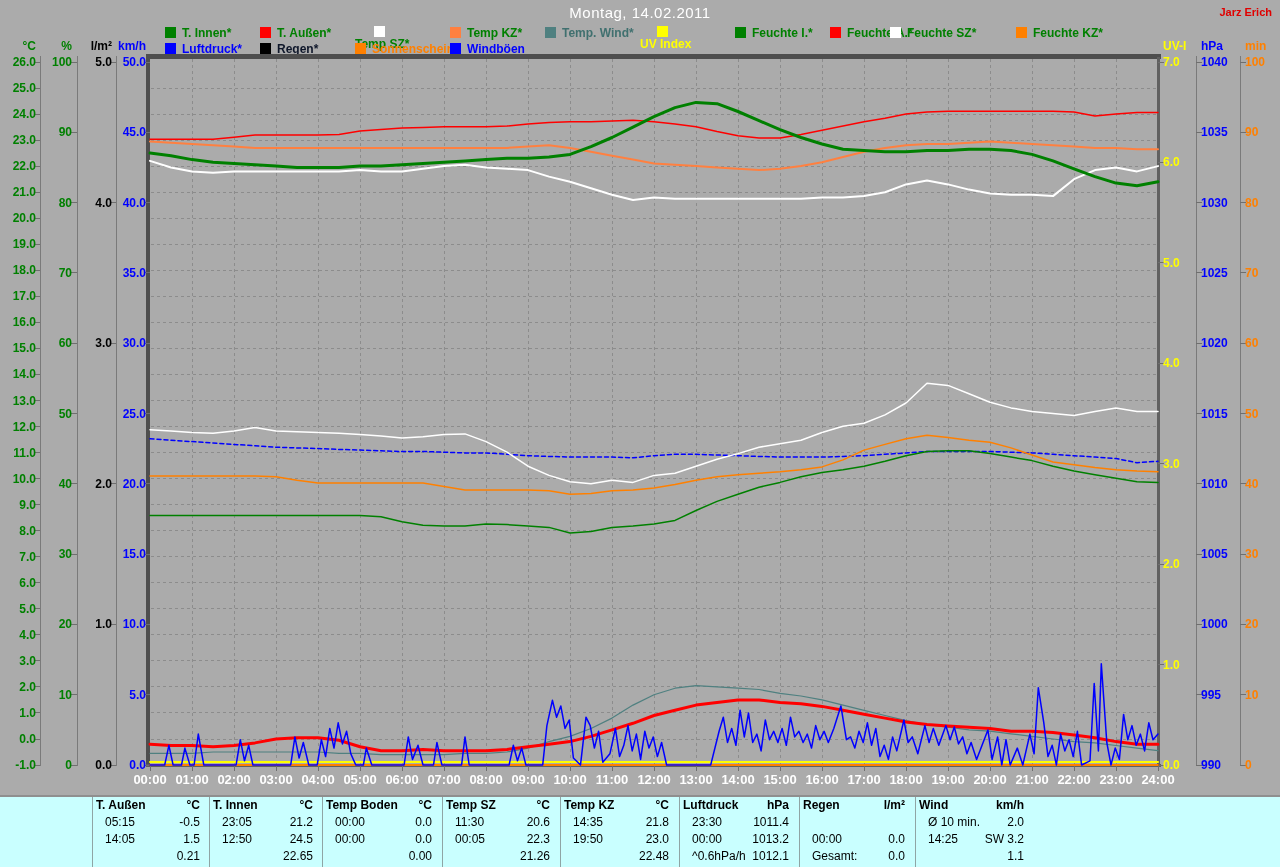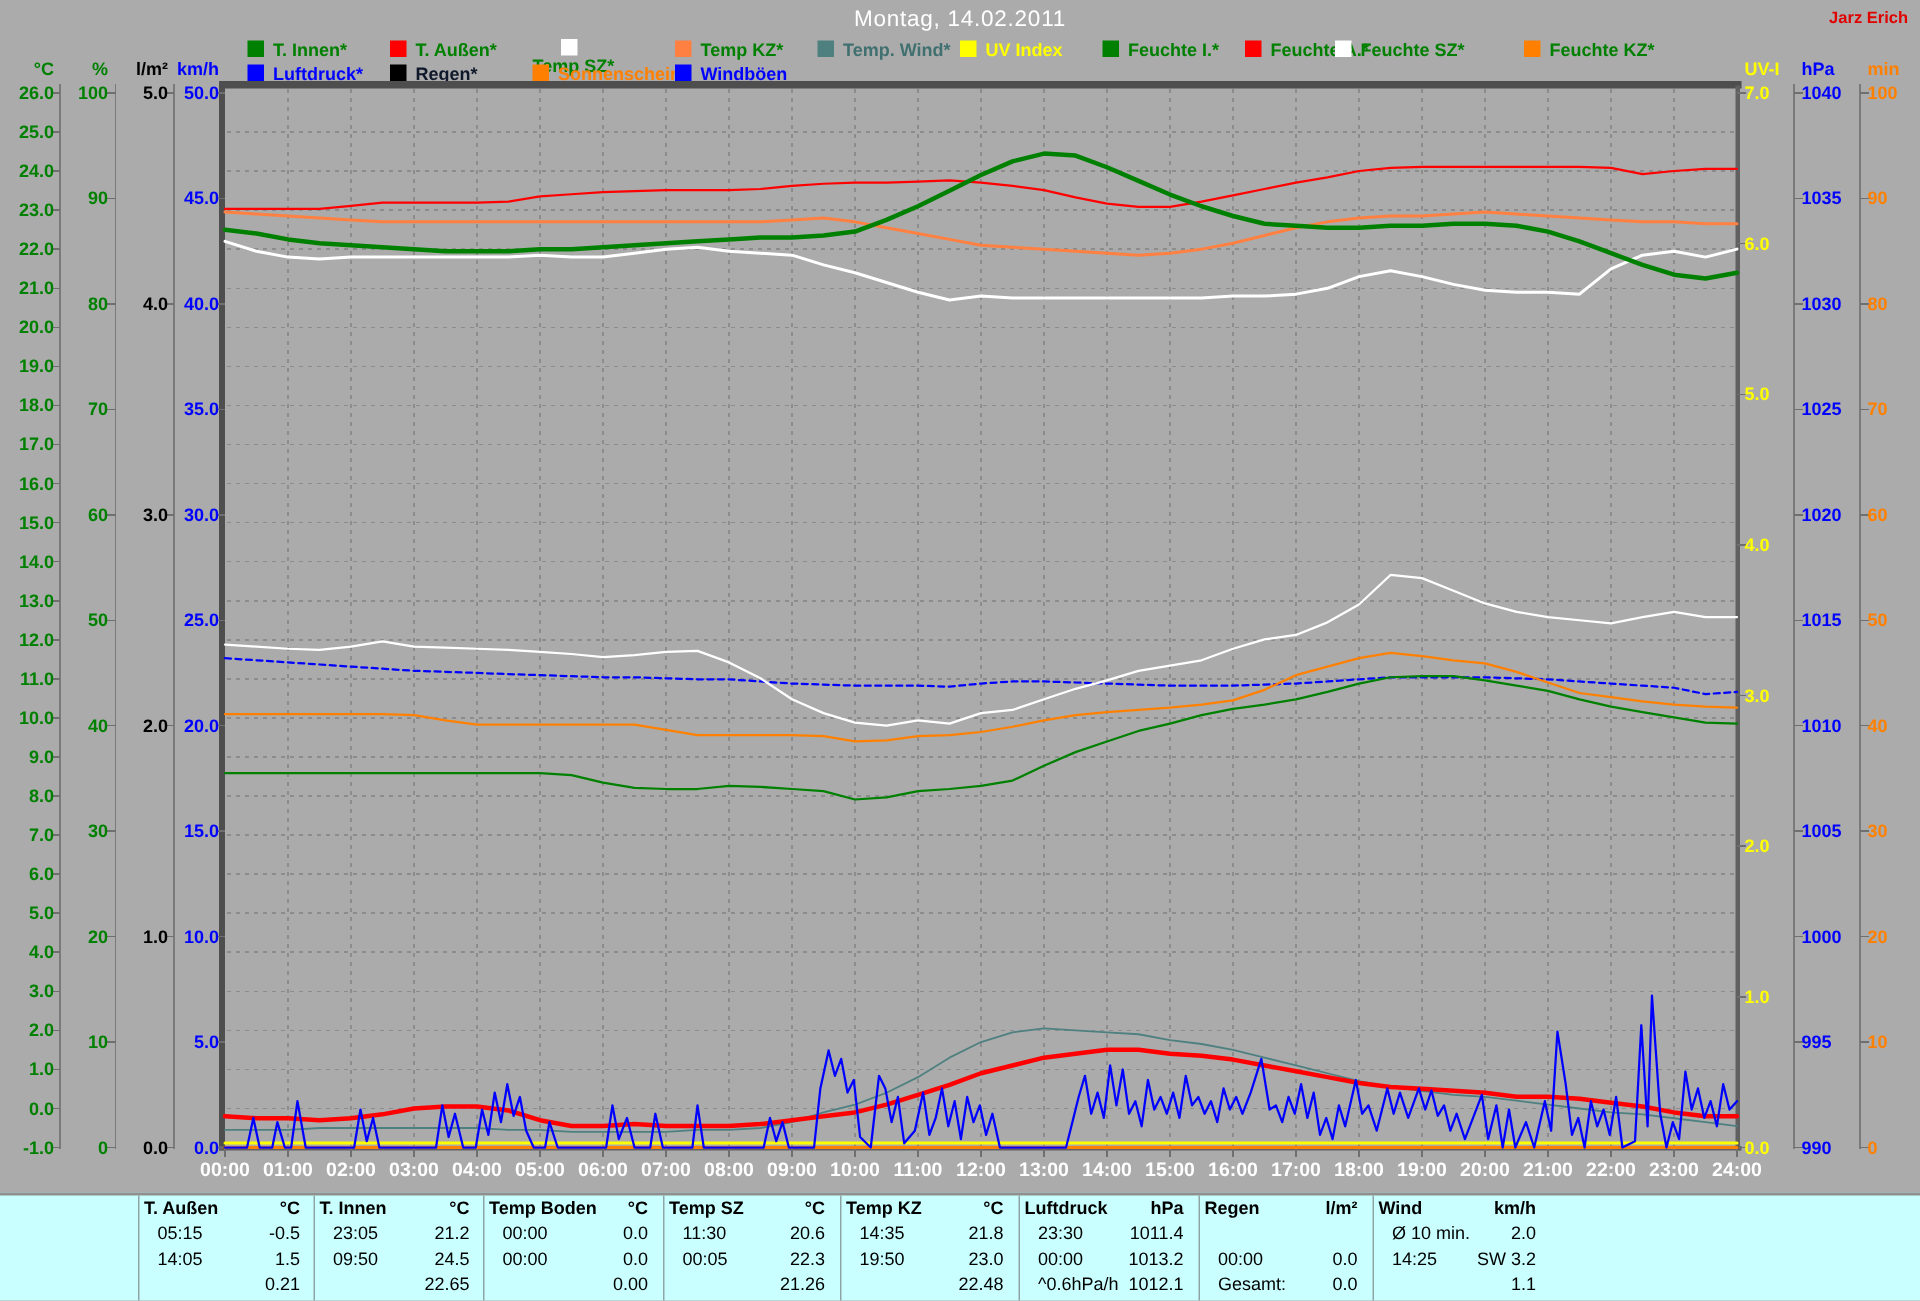--- a/index.html
+++ b/index.html
@@ -41,21 +41,21 @@
         <span style="color: rgb(0, 128, 0);">Temp SZ*</span>
       </div>
       <div class="legend-item" style="left: 450px; top: 26px;">
         <span class="swatch" style="background: rgb(255, 128, 64);"></span>
         <span style="color: rgb(0, 128, 0);">Temp KZ*</span>
       </div>
       <div class="legend-item" style="left: 545px; top: 26px;">
         <span class="swatch" style="background: rgb(79, 128, 128);"></span>
         <span style="color: rgb(64, 112, 111);">Temp. Wind*</span>
       </div>
-      <div class="legend-item" style="left: 640px; top: 26px;">
+      <div class="legend-item" style="left: 640px; top: 26px; flex-direction: column;">
         <span class="swatch" style="background: rgb(255, 255, 0);"></span>
         <span style="color: rgb(255, 255, 0);">UV Index</span>
       </div>
       <div class="legend-item" style="left: 735px; top: 26px;">
         <span class="swatch" style="background: rgb(0, 128, 0);"></span>
         <span style="color: rgb(0, 128, 0);">Feuchte I.*</span>
       </div>
       <div class="legend-item" style="left: 830px; top: 26px;">
         <span class="swatch" style="background: rgb(255, 0, 0);"></span>
         <span style="color: rgb(0, 128, 0);">Feuchte A.*</span>
@@ -410,21 +410,21 @@
       <div class="tcol sep" style="left: 209px; width: 110px;">
         <div class="trow hdr">
           <span class="lft">T. Innen</span>
           <span class="rgt">°C</span>
         </div>
         <div class="trow">
           <span class="lft">23:05</span>
           <span class="rgt">21.2</span>
         </div>
         <div class="trow">
-          <span class="lft">09:50</span>
+          <span class="lft">12:50</span>
           <span class="rgt">24.5</span>
         </div>
         <div class="trow">
           <span class="lft"></span>
           <span class="rgt">22.65</span>
         </div>
       </div>
       <div class="tcol sep" style="left: 322px; width: 116px;">
         <div class="trow hdr">
           <span class="lft">Temp Boden</span>

